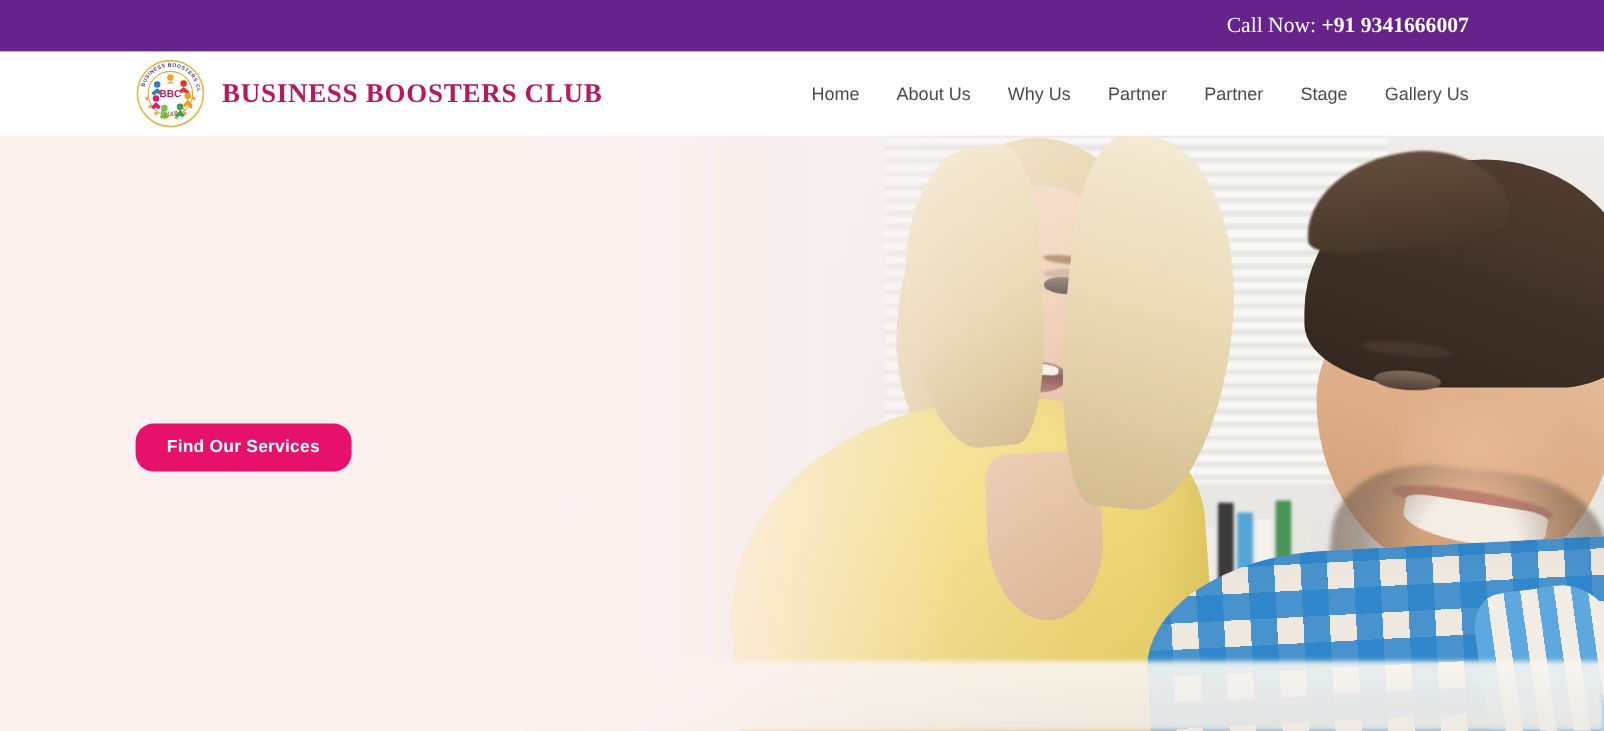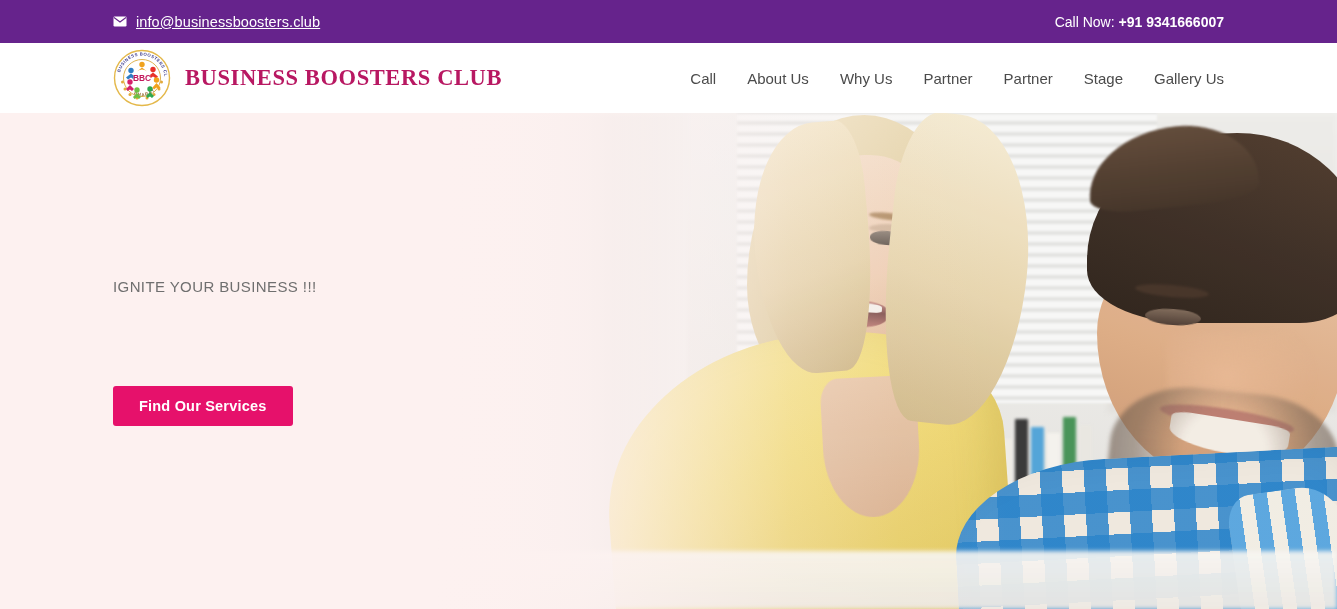--- a/index.html
+++ b/index.html
@@ -48,24 +48,25 @@
     display: inline-flex;
     align-items: center;
     justify-content: center;
     width: 14px;
     height: 14px;
     flex: 0 0 auto;
   }
   .tb-icon svg { display: block; }
   .topbar-right {
     margin-left: auto;
-    font-size: 14px;
+    font-size: 18px;
     white-space: nowrap;
     color: #ffffff;
     padding-right: 0px;
+    font-family: Liberation Serif, serif;
   }
   .topbar-right .phone { font-weight: bold; }
 
   
   .header {
     position: relative;
     height: 70px;
     background: #ffffff;
     display: flex;
     align-items: center;
@@ -430,43 +431,34 @@
     margin-bottom: 26px;
   }
   .cta-btn {
     display: inline-block;
     background: #e6116b;
     color: #ffffff;
     font-size: 14.5px;
     font-weight: bold;
     padding: 12px 26px;
     border: none;
-    border-radius: 3px;
+    border-radius: 15px;
     cursor: pointer;
     letter-spacing: 0.2px;
     font-family: "Liberation Sans", sans-serif;
   }
 </style>
 </head>
 <body>
 
 <div class="page">
 
   <div class="topbar">
     <div class="topbar-left">
 
-      <a class="tb-item" href="#">
-        <span class="tb-icon">
-          <svg width="14" height="11" viewBox="0 0 14 11">
-            <rect x="0.5" y="0.5" width="13" height="10" rx="1.2" fill="#ffffff"></rect>
-            <path d="M1 1.5 L7 6 L13 1.5" fill="none" stroke="#66238c" stroke-width="1.1"></path>
-          </svg>
-        </span>
-        <span>info@businessboosters.club</span>
-      </a>
 
 
     </div>
 
     <div class="topbar-right">
       <span>Call Now: </span><a class="phone" href="#" style="color:#fff;text-decoration:none;">+91 9341666007</a>
     </div>
   </div>
 
   <div class="header">
@@ -517,21 +509,21 @@
           </g>
 
           <circle cx="29" cy="29" r="8.6" fill="#ffffff"></circle>
           <text x="29" y="32" text-anchor="middle" font-family="'Liberation Sans',sans-serif" font-size="8.4" font-weight="bold" fill="#c2185b">BBC</text>
         </svg>
       </span>
       <span class="brand-name">BUSINESS BOOSTERS CLUB</span>
     </a>
 
     <nav class="nav">
-      <a class="nav-item" href="#">Call</a>
+      <a class="nav-item" href="#">Home</a>
       <a class="nav-item" href="#">About Us</a>
       <a class="nav-item" href="#">Why Us</a>
       <a class="nav-item" href="#">Partner</a>
       <a class="nav-item" href="#">Partner</a>
       <a class="nav-item" href="#">Stage</a>
       <a class="nav-item" href="#">Gallery Us</a>
     </nav>
   </div>
 
   <div class="hero">
@@ -603,21 +595,20 @@
         <div class="m-collar"></div>
       </div>
 
       <div class="desk"></div>
       <div class="photo-soften"></div>
     </div>
 
     <div class="hero-overlay"></div>
 
     <div class="hero-content">
-      <div class="eyebrow">IGNITE YOUR BUSINESS !!!</div>
       <h1 class="hero-title">
         <br>
       </h1>
       <button class="cta-btn">Find Our Services</button>
     </div>
 
   </div>
 
 </div>
 

